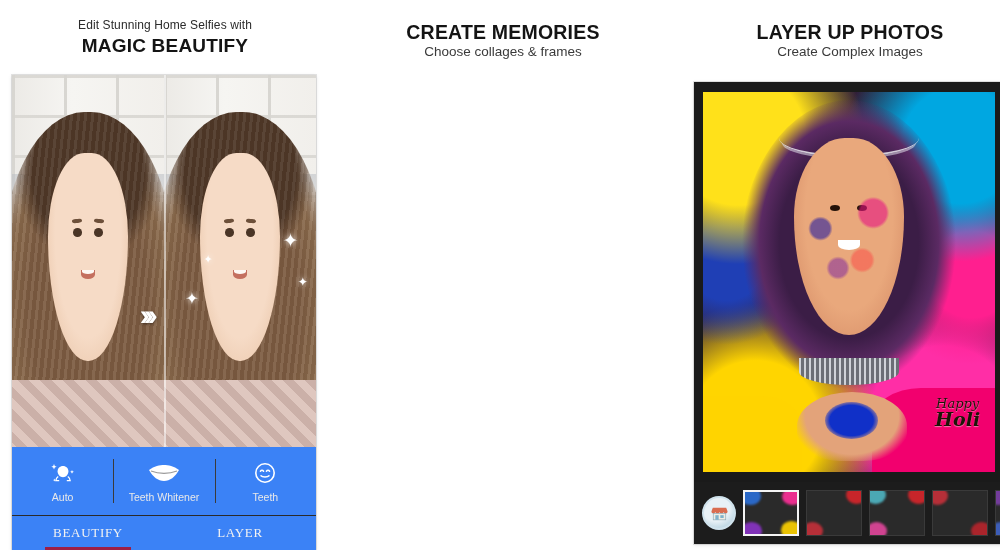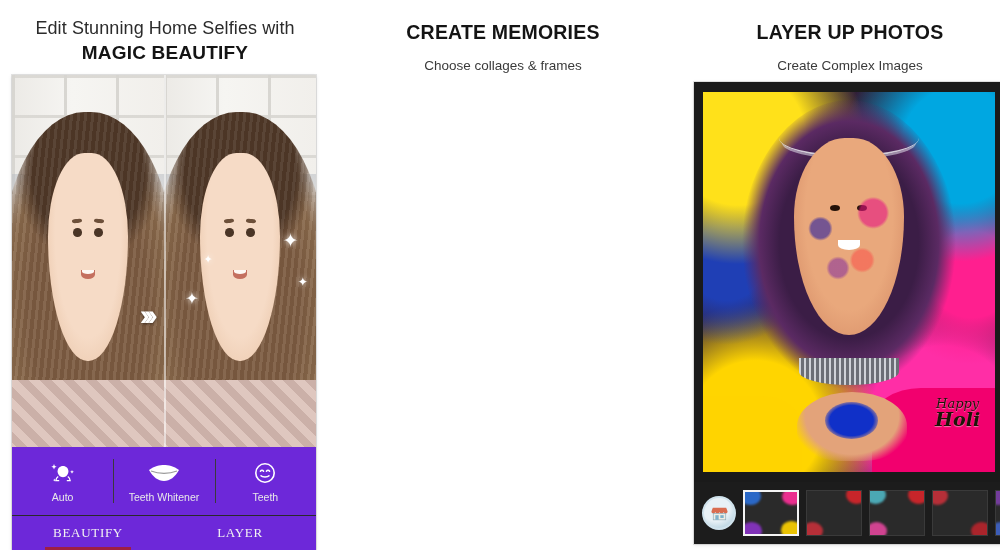--- a/index.html
+++ b/index.html
@@ -11,24 +11,24 @@
   }
   .stage { position: relative; width: 1000px; height: 550px; background: #fff; }
 
   
   .panel { position: absolute; top: 0; height: 550px; }
   #panel-1 { left: 0;   width: 330px; }
   #panel-2 { left: 338px; width: 330px; }
   #panel-3 { left: 700px; width: 300px; }
 
   .cap { text-align: center; padding-top: 18px; }
-  .cap .sub1 { font-size: 18px; color: #2b2b2b; letter-spacing: .1px; }
+  .cap .sub1 { font-size: 12px; color: #2b2b2b; letter-spacing: .1px; }
   .cap .main { font-size: 19px; font-weight: bold; color: #141414; letter-spacing: .2px; margin-top: 3px; }
   .cap .main.big { font-size: 19.5px; }
-  .cap .sub2 { font-size: 13.5px; color: #3a3a3a; margin-top: 14px; }
+  .cap .sub2 { font-size: 13.5px; color: #3a3a3a; margin-top: 0; }
 
   .phone {
     position: absolute; overflow: hidden; background: #111;
     box-shadow: 0 0 0 1px rgba(0,0,0,.10), 0 1px 4px rgba(0,0,0,.13);
   }
   #phone-1 { left: 12px;  top: 75px; width: 304px; height: 475px; }
   #phone-2 { left: 356px; top: 82px; width: 310px; height: 462px; }
 
   
   .ba { position: absolute; left: 0; top: 0; width: 100%; height: 372px; overflow: hidden; }
@@ -76,21 +76,21 @@
     background: repeating-linear-gradient(45deg,#dfc7bf 0 8px,#cbb0a8 8px 16px), #d6bdb5;
   }
   .sparkle { position: absolute; color: #fff; line-height: 1; text-shadow: 0 0 6px rgba(255,255,255,.9); }
   .chevrons {
     position: absolute; left: 42%; top: 60%; font-size: 30px; color: #fff; font-weight: bold;
     letter-spacing: -6px; text-shadow: 0 1px 3px rgba(0,0,0,.45);
   }
   .split-line { position: absolute; left: 50%; top: 0; width: 2px; height: 100%; background: rgba(255,255,255,.55); }
 
   .tools {
-    position: absolute; left: 0; bottom: 0; width: 100%; height: 103px; background: #6d28d9;
+    position: absolute; left: 0; bottom: 0; width: 100%; height: 103px; background: #3b82f6;
     display: flex; flex-direction: column;
   }
   .tool-row { flex: 1; display: flex; align-items: center; border-bottom: 1px solid #2a2a2a; }
   .tool {
     flex: 1; display: flex; flex-direction: column; align-items: center; justify-content: center;
     gap: 5px; color: #fff; height: 100%; position: relative;
   }
   .tool + .tool:before { content:""; position:absolute; left:0; top:18%; height:64%; width:1px; background:#3a3a3a; }
   .tool .ico { height: 26px; display: flex; align-items: center; justify-content: center; }
   .tool .lbl { font-size: 10.5px; color: #e9e9e9; white-space: nowrap; }

